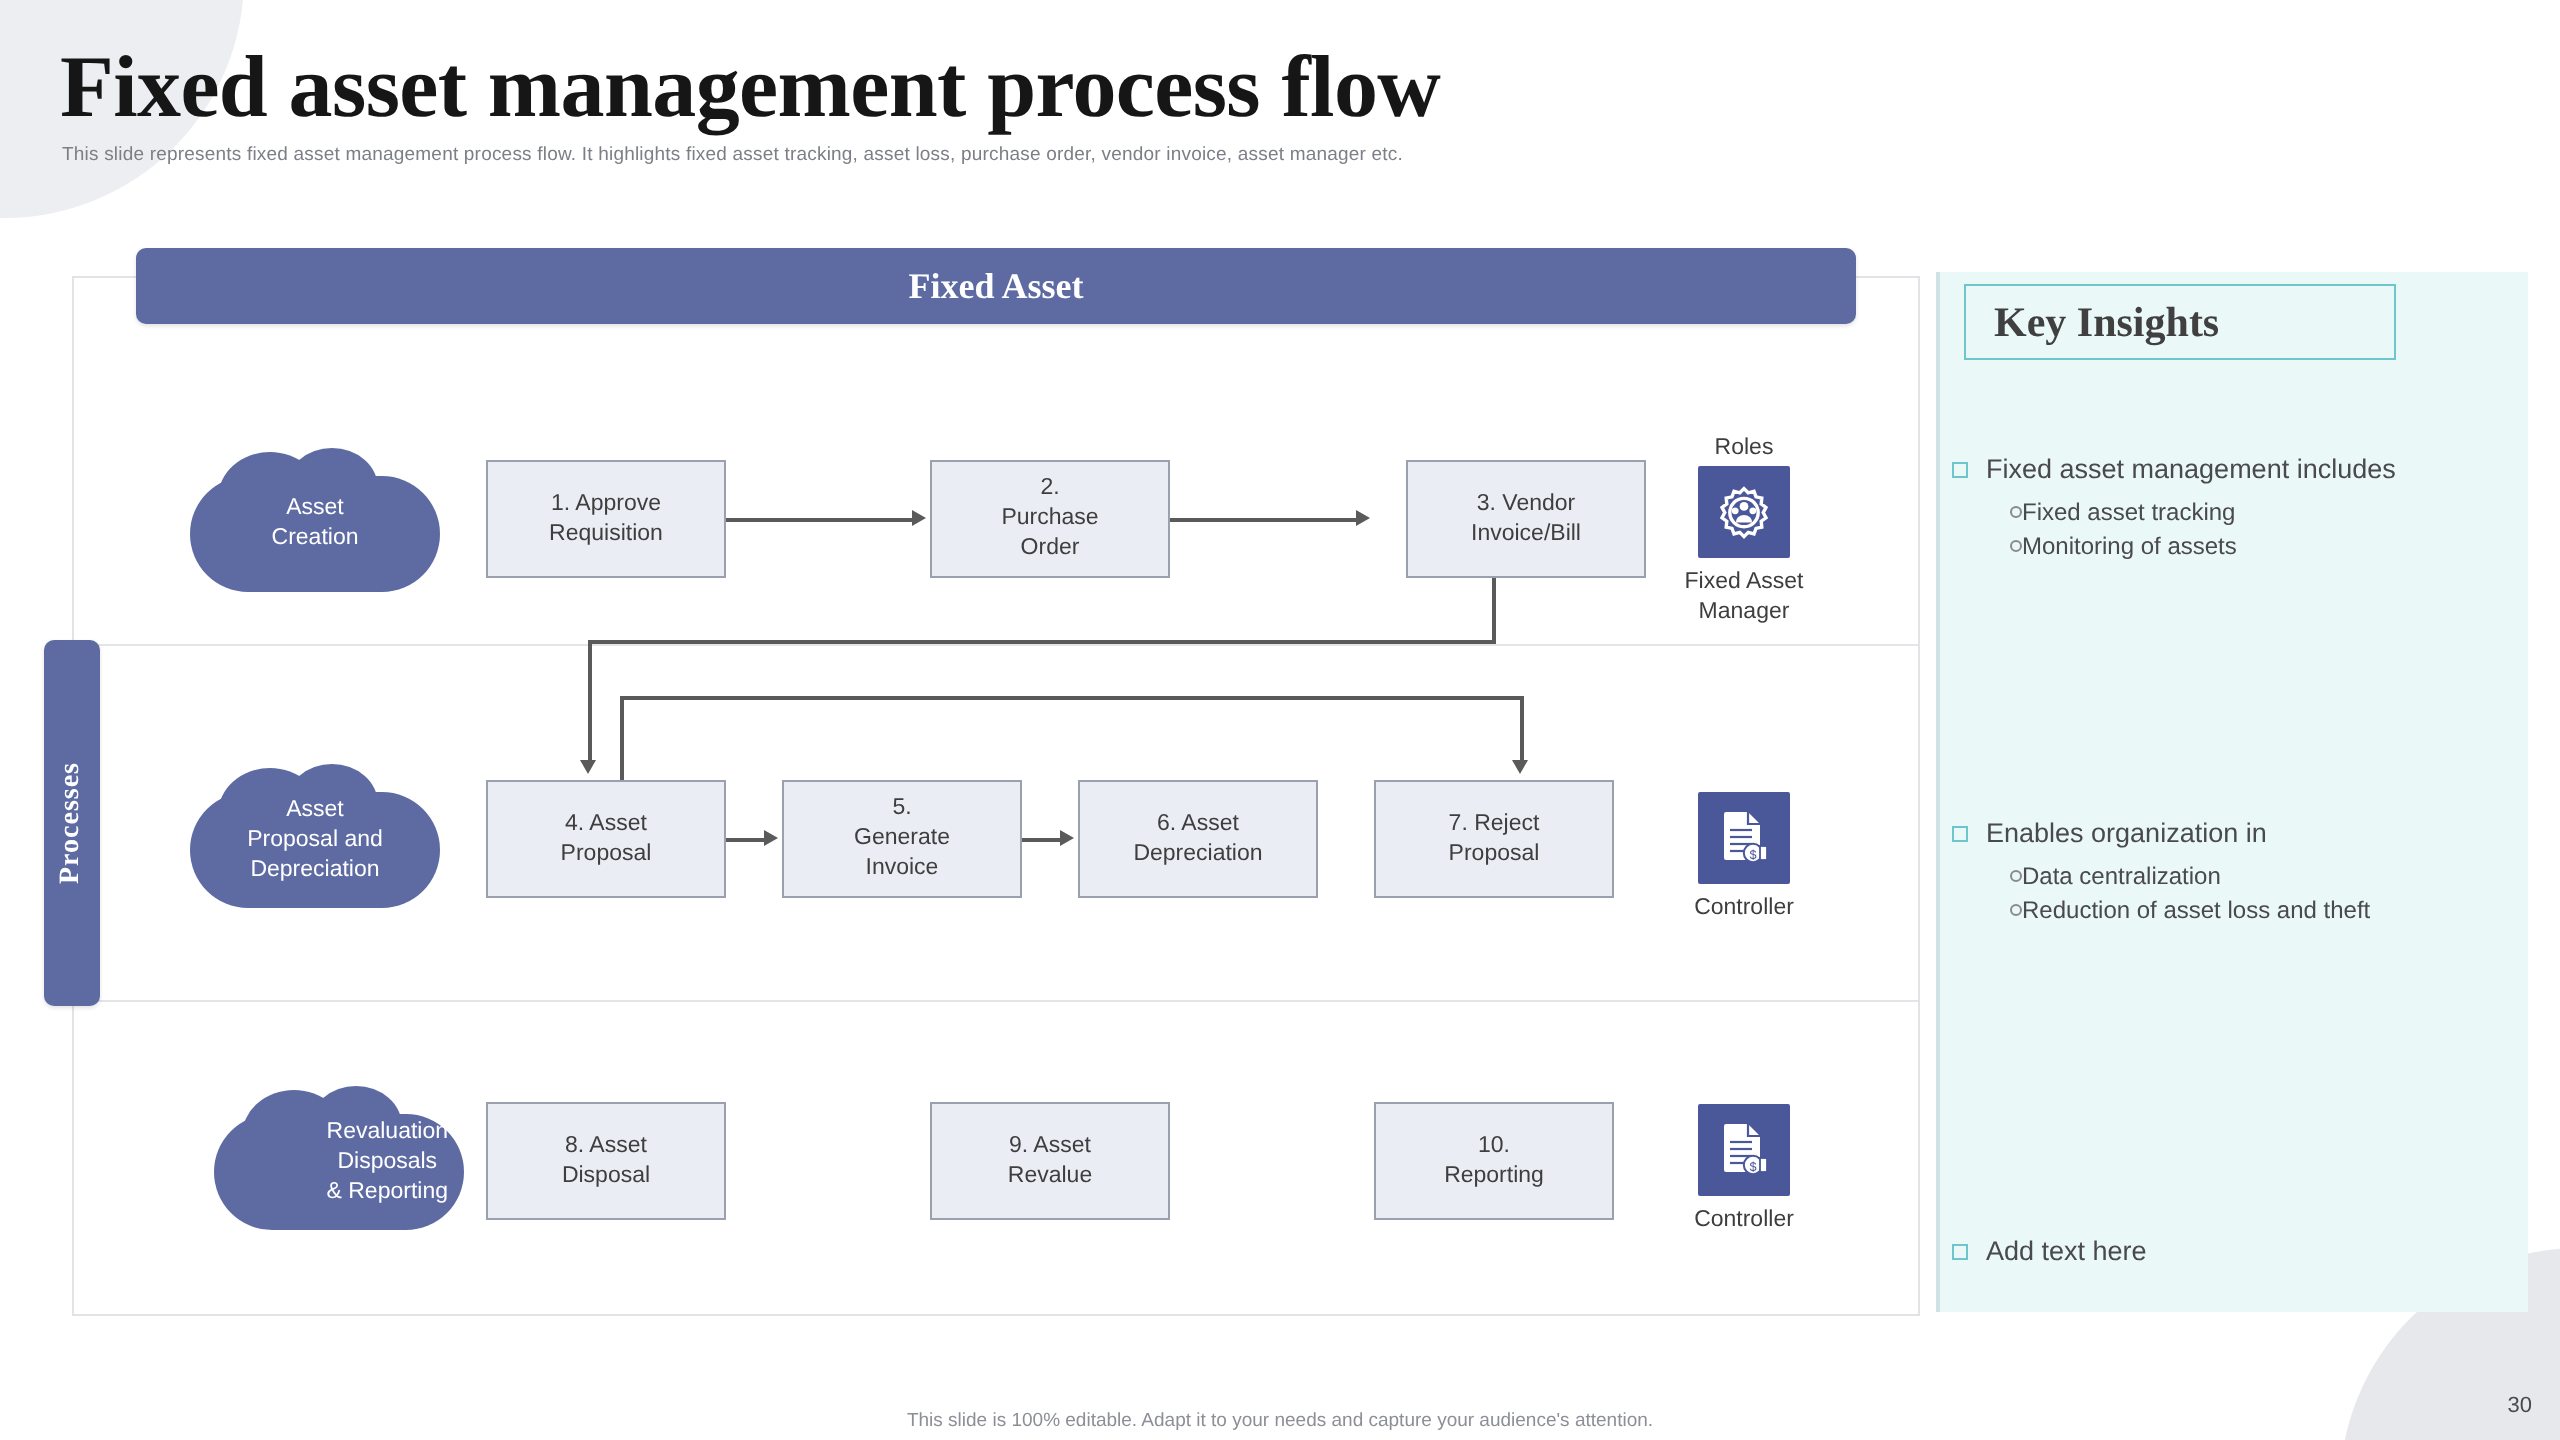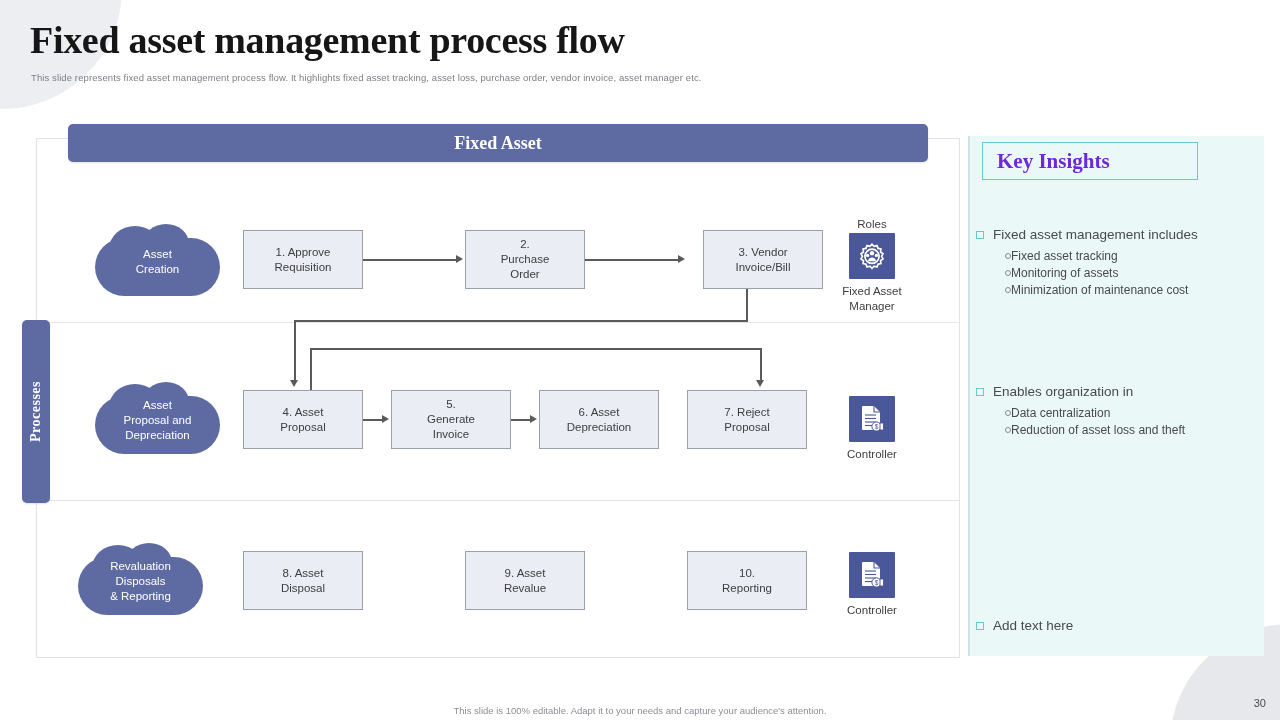--- a/index.html
+++ b/index.html
@@ -16,21 +16,21 @@
   }
   .blob-br{
     position:absolute;right:-40px;bottom:-34px;width:150px;height:130px;
     background:#e6e8ec;border-radius:120px 0 0 0;
   }
 
   
   .page-title{
     position:absolute;left:30px;top:18px;
     font-family:"Liberation Serif", serif;
-    font-size:38px;font-weight:700;color:#161616;letter-spacing:-0.3px;
+    font-size:44px;font-weight:700;color:#161616;letter-spacing:-0.3px;
     white-space:nowrap;
   }
   .page-sub{
     position:absolute;left:31px;top:72px;width:900px;
     font-size:9.5px;color:#7c7f86;letter-spacing:0.1px;white-space:nowrap;
   }
 
   
   .diagram{
     position:absolute;left:36px;top:138px;width:924px;height:520px;
@@ -121,25 +121,25 @@
   
   .insights{
     position:absolute;left:968px;top:136px;width:296px;height:520px;
     background:#eaf8f8;box-sizing:border-box;
   }
   .insights-accent{position:absolute;left:968px;top:136px;width:2px;height:520px;background:#cfe3e6;}
   .ki-title{
     position:absolute;left:982px;top:142px;width:216px;height:38px;
     border:1.4px solid #6fc5cc;background:#eaf8f8;
     display:flex;align-items:center;padding-left:14px;box-sizing:border-box;
-    font-family:"Liberation Serif", serif;font-size:21px;font-weight:700;color:#6d28d9;
+    font-family:"Liberation Serif", serif;font-size:21px;font-weight:700;color:#404040;
   }
   .ki-group{position:absolute;left:976px;width:290px;}
   .ki-g1{top:226px;}
-  .ki-g2{top:383px;text-align:right;}
+  .ki-g2{top:408px;text-align:right;}
   .ki-g3{top:617px;}
   .ki-main{display:flex;align-items:flex-start;gap:9px;}
   .sq{
     width:8px;height:8px;border:1.3px solid #6fc5cc;background:transparent;
     flex:none;margin-top:5px;box-sizing:border-box;
   }
   .ki-main-text{font-size:13.5px;color:#4a4a4a;line-height:18px;}
   .ki-sub{margin:4px 0 0 29px;}
   .ki-sub-item{display:flex;align-items:flex-start;gap:0;margin-bottom:1px;}
   .circ{
@@ -297,21 +297,21 @@
         <line x1="8" y1="22.5" x2="15" y2="22.5"></line>
       </g>
       <circle cx="19.5" cy="23.5" r="4.6" fill="#ffffff" stroke="#4a5799" stroke-width="1"></circle>
       <text x="19.5" y="26.4" font-size="6.4" font-family="Liberation Sans, sans-serif" fill="#4a5799" text-anchor="middle">$</text>
       <rect x="23" y="20" width="3.5" height="7" fill="#ffffff" stroke="#4a5799" stroke-width="0.9"></rect>
     </svg>
   </div>
   <div class="rlabel">Controller</div>
 </div>
 
-<div class="cloud" style="left:78px;top:543px;">
+<div class="cloud" style="left:107px;top:543px;justify-content:flex-end;">
   <div class="cbody"></div>
     <div class="cb1"></div>
     <div class="cb2"></div>
   <div class="ctext">
     <div>Revaluation</div>
     <div>Disposals</div>
     <div>&amp; Reporting</div>
   </div>
 </div>
 
@@ -364,24 +364,20 @@
   </div>
   <div class="ki-sub">
     <div class="ki-sub-item">
         <div class="circ"></div>
       <div class="ki-sub-text">Fixed asset tracking</div>
       </div>
     <div class="ki-sub-item">
         <div class="circ"></div>
       <div class="ki-sub-text">Monitoring of assets</div>
       </div>
-    <div class="ki-sub-item">
-        <div class="circ"></div>
-      <div class="ki-sub-text">Minimization of maintenance cost</div>
-      </div>
   </div>
 </div>
 
 <div class="ki-group ki-g2">
   <div class="ki-main">
     <div class="sq"></div>
     <div class="ki-main-text">Enables organization in</div>
   </div>
   <div class="ki-sub">
     <div class="ki-sub-item">

